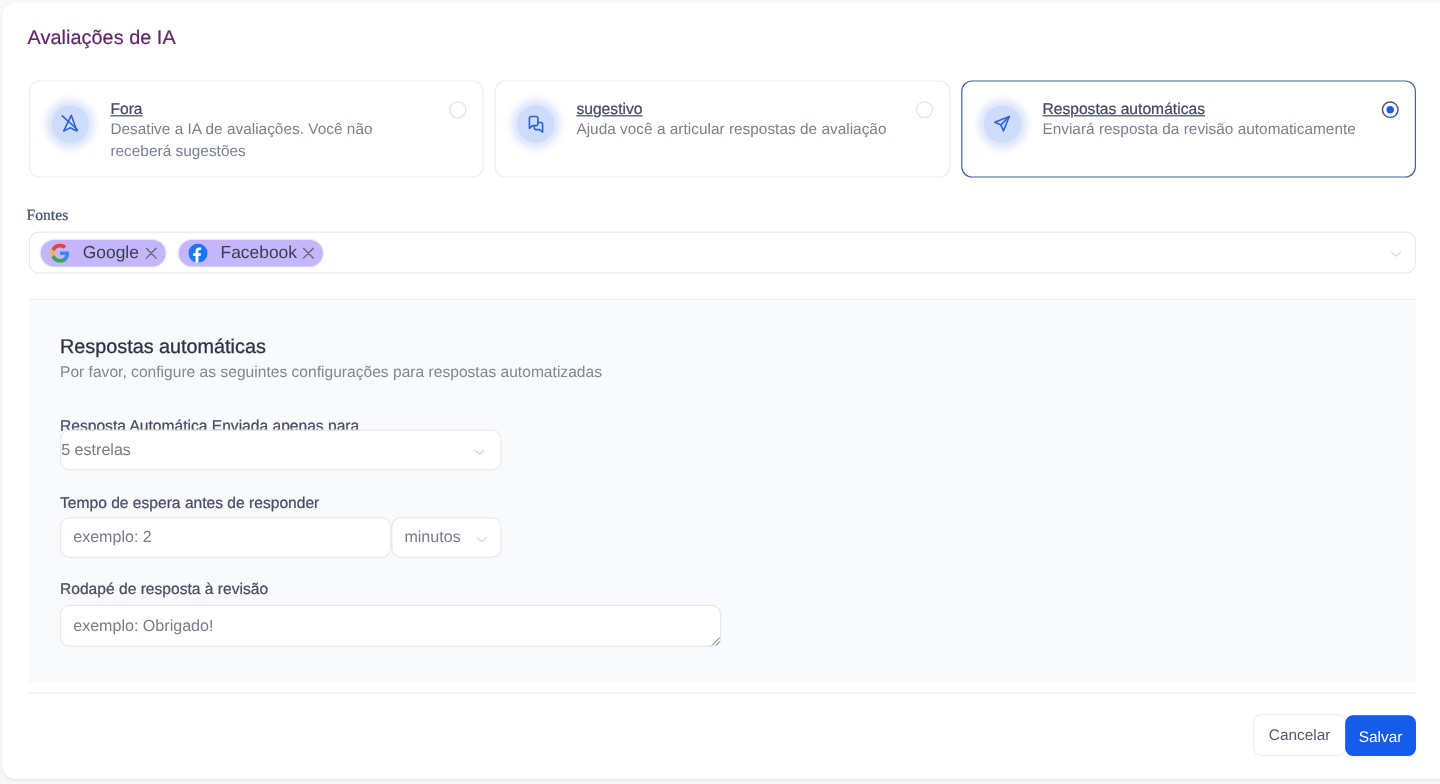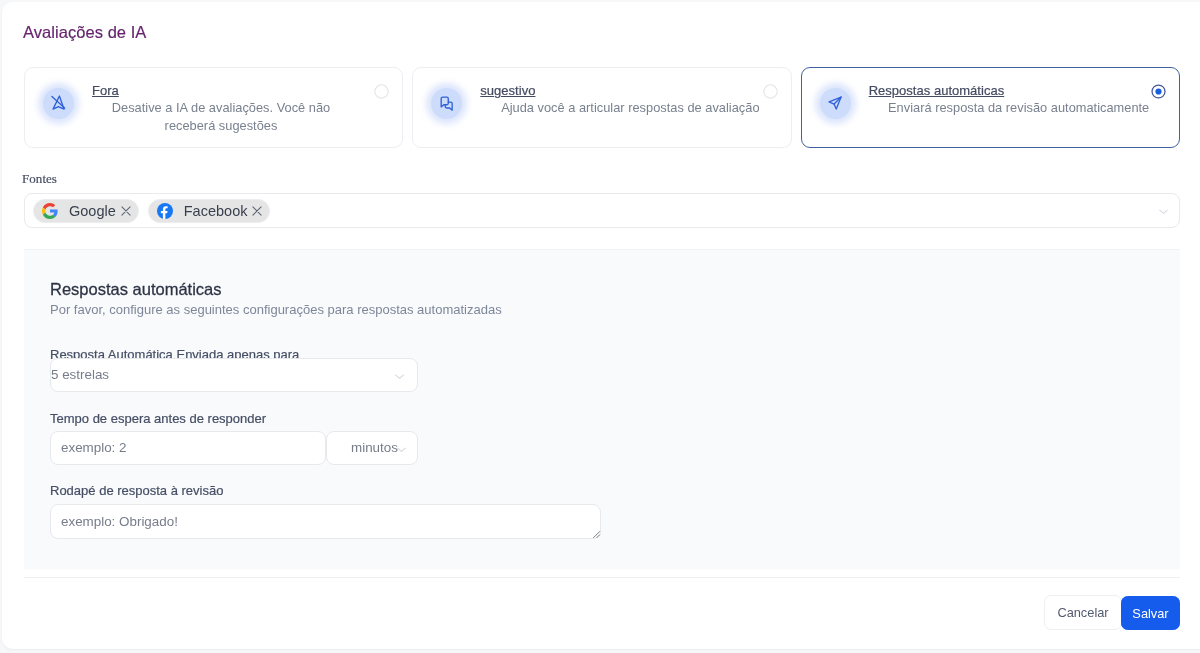--- a/index.html
+++ b/index.html
@@ -26,32 +26,32 @@
   .opt-icon-halo{position:absolute;left:-5px;top:-5px;width:41px;height:41px;border-radius:50%;
        background:#dce5fc;filter:blur(3.2px);}
   .opt-icon{position:absolute;left:0;top:0;width:31px;height:31px;border-radius:50%;
        background:#cedcfb;display:flex;align-items:center;justify-content:center;}
   .opt-icon svg{display:block;}
 
   .opt-text{position:absolute;left:67px;top:14px;width:258px;}
   .opt-card-wide .opt-text{width:300px;}
   .opt-title{font-size:13px;line-height:17px;color:#434a60;
        -webkit-text-stroke:.2px #434a60;letter-spacing:.02px;text-decoration:underline;}
-  .opt-desc{font-size:12.8px;line-height:17.5px;color:#79818f;letter-spacing:.02px;text-align:center;}
+  .opt-desc{font-size:12.8px;line-height:17.5px;color:#79818f;letter-spacing:.02px;}
 
   .radio{position:absolute;right:13px;top:16px;width:15px;height:15px;display:block;}
 
   
   .fontes-label{position:absolute;left:20px;top:169px;font-size:13px;line-height:16px;
        color:#454e64;-webkit-text-stroke:.2px #454e64;letter-spacing:.05px;font-family:Liberation Serif, serif;}
   .fontes-box{position:absolute;left:22px;top:191px;width:1156px;height:35px;
        border:1px solid #e9eaee;border-radius:8px;box-sizing:border-box;background:#fff;
        display:flex;align-items:center;padding-left:8px;}
   .chip{height:24px;display:flex;align-items:center;border:1px solid #ebedf0;border-radius:13px;
-       padding:0 7px 0 8px;margin-right:9px;background:#e5e5e5;box-sizing:border-box;justify-content:space-between;}
+       padding:0 7px 0 8px;margin-right:9px;background:#c4b5fd;box-sizing:border-box;justify-content:space-between;}
   .chip-ico{width:16px;height:16px;flex:0 0 auto;display:block;}
   .chip-label{font-size:14.5px;color:#383f4d;margin-left:11px;letter-spacing:0;}
   .chip-x{margin-left:5px;width:10px;height:10px;display:block;flex:0 0 auto;}
   .fontes-chev{position:absolute;right:9px;top:11px;}
 
   
   .panel{position:absolute;left:22px;top:247px;width:1156px;height:319px;
        background:#f9fafc;border-top:1px solid #f1f2f6;}
   .panel-title{position:absolute;left:26px;top:29px;font-size:16.5px;line-height:21px;
        color:#2c3344;-webkit-text-stroke:.26px #2c3344;letter-spacing:0;}
@@ -61,21 +61,21 @@
   .field-label{position:absolute;left:26px;font-size:13px;line-height:17px;
        color:#454e64;-webkit-text-stroke:.2px #454e64;letter-spacing:0;}
 
   .ctrl{position:absolute;box-sizing:border-box;background:#fff;border:1px solid #e8e9ed;
        border-radius:8px;display:flex;align-items:center;}
   .ctrl-text{font-size:13.4px;color:#767d8a;letter-spacing:0;position:relative;top:-.5px;}
   .chev{position:absolute;}
 
   .sel-stars{left:26px;top:108px;width:368px;height:34px;}
   .inp-wait{left:26px;top:181px;width:276px;height:34px;padding-left:10px;}
-  .sel-unit{left:302px;top:181px;width:92px;height:34px;padding-left:24px;}
+  .sel-unit{left:302px;top:181px;width:92px;height:34px;padding-left:10px;}
 
   .ta{position:absolute;left:26px;top:254px;width:551px;height:35px;box-sizing:border-box;
       background:#fff;border:1px solid #e8e9ed;border-radius:8px;}
   .ta-text{position:absolute;left:10px;top:8.5px;font-size:13.4px;color:#767d8a;letter-spacing:0;}
   .ta-grip{position:absolute;right:-.5px;bottom:-1px;width:9px;height:9px;overflow:visible;}
 
   
   .sep{position:absolute;left:22px;top:575px;width:1156px;height:1px;background:#eeeff3;}
   .btn{position:absolute;box-sizing:border-box;display:flex;align-items:center;
        justify-content:center;border-radius:7px;font-size:12.8px;letter-spacing:0;}

